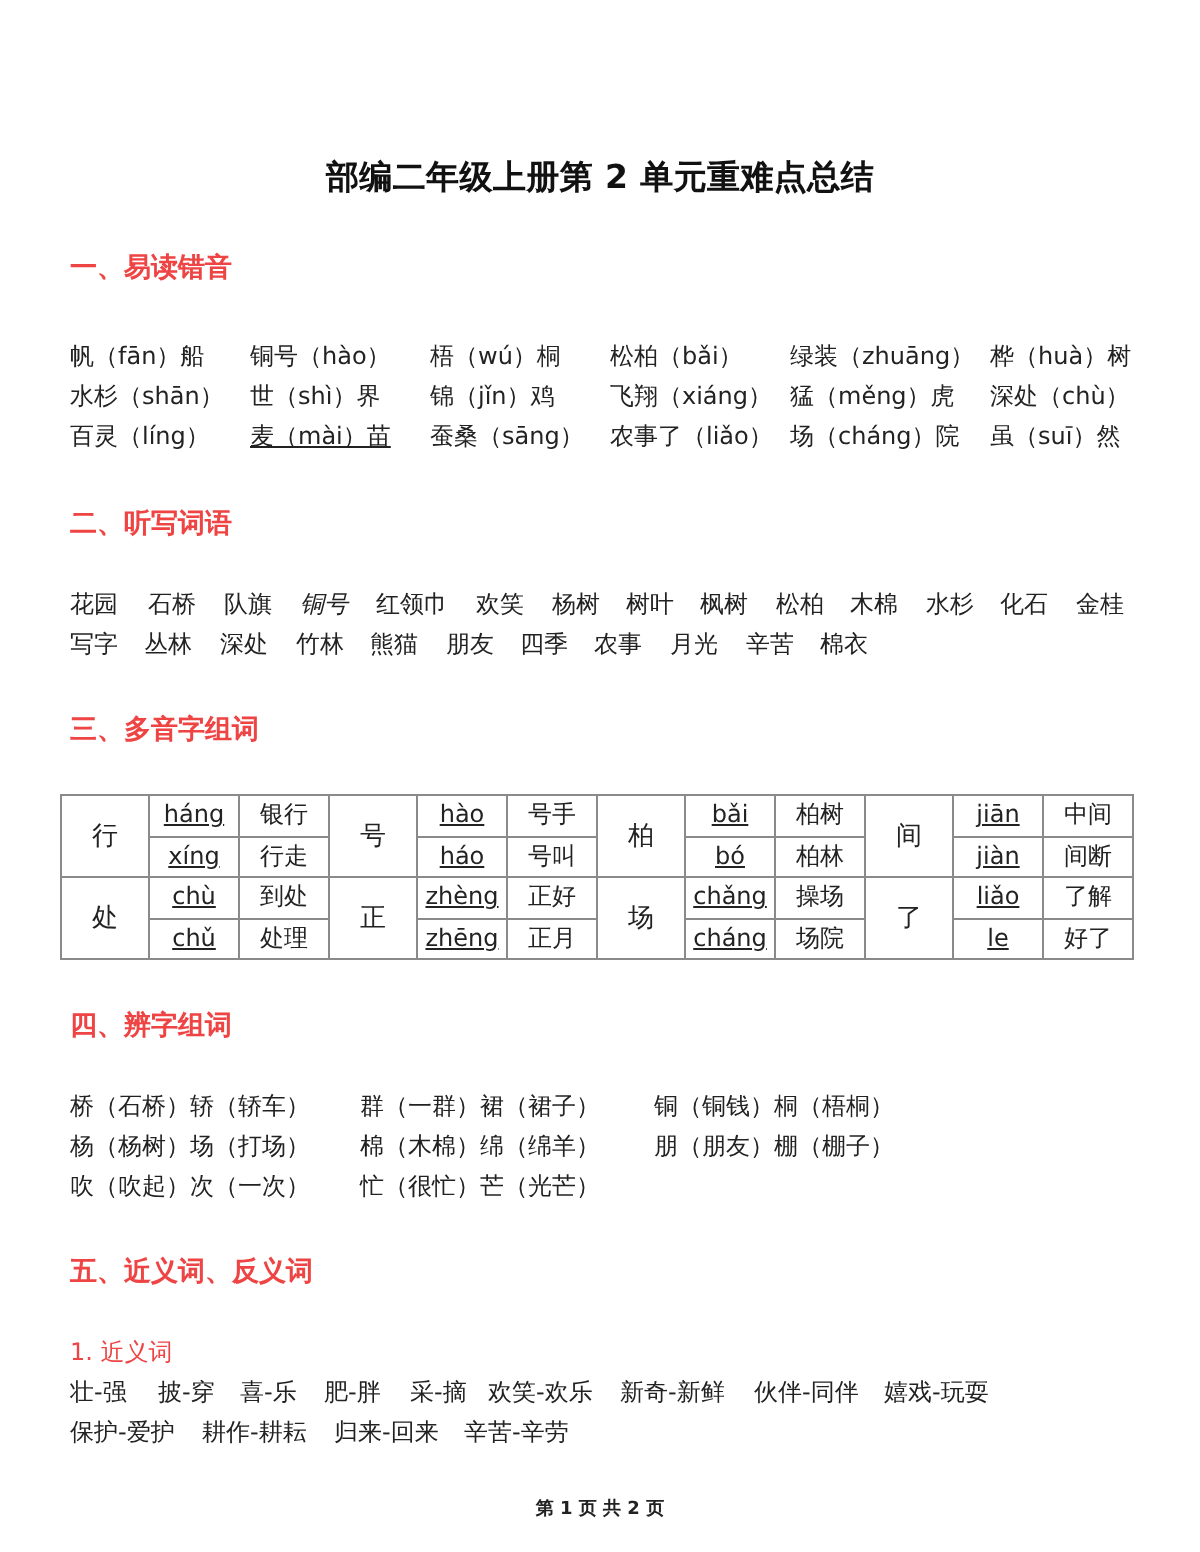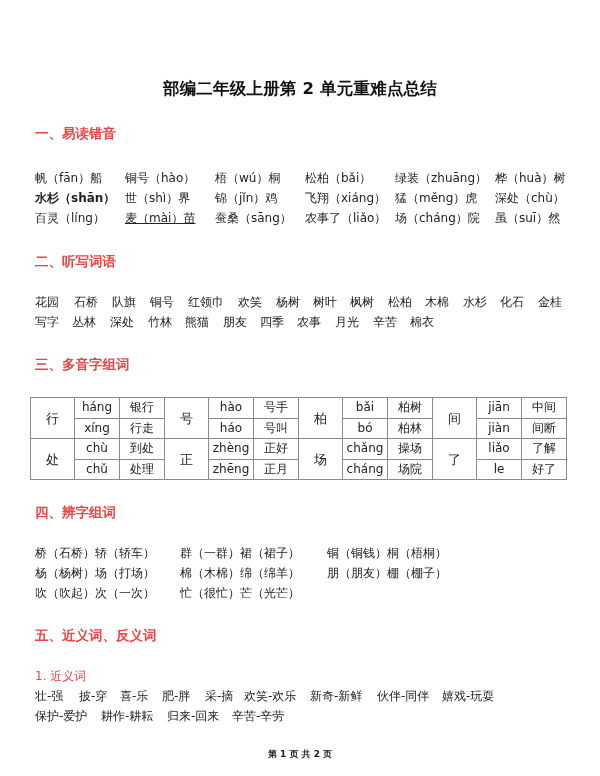--- a/index.html
+++ b/index.html
@@ -7,61 +7,61 @@
   body { position: relative; font-family: "DejaVu Sans", "Liberation Sans", sans-serif; color: #1a1a1a; }
   .abs { position: absolute; white-space: nowrap; }
   .title { left: 0; width: 600px; top: 78px; text-align: center; font-size: 16.5px; font-weight: bold; color: #111; letter-spacing: 0.2px; }
   .h2 { left: 35px; font-size: 13.5px; font-weight: bold; color: #ef4444; }
   .txt { font-size: 12px; color: #ef4444; line-height: 20px; }
   .row { position: absolute; left: 35px; height: 20px; }
   .cell { position: absolute; top: 0; white-space: nowrap; font-size: 12px; color: #222; line-height: 20px; }
   table.poly { position: absolute; left: 30px; top: 397px; border-collapse: collapse; }
   table.poly td { border: 1px solid #8a8a8a; font-size: 12px; color: #222; text-align: center; height: 20.5px; padding: 0; line-height: 19px; }
   table.poly td.ch { width: 44px; font-size: 13px; }
-  table.poly td.py { width: 45px; }
+  table.poly td.py { width: 45px; text-decoration: underline; }
   table.poly td.wd { width: 45px; }
   .footer { left: 0; width: 600px; top: 748px; text-align: center; font-size: 9px; font-weight: bold; color: #222; }
 </style>
 </head>
 <body>
 
 <div class="abs title">部编二年级上册第 2 单元重难点总结</div>
 
 <div class="abs h2" style="top:125px;">一、易读错音</div>
 <div class="row" style="top:168px;">
   <span class="cell" style="left:0px;">帆（fān）船</span>
   <span class="cell" style="left:90px;">铜号（hào）</span>
   <span class="cell" style="left:180px;">梧（wú）桐</span>
   <span class="cell" style="left:270px;">松柏（bǎi）</span>
   <span class="cell" style="left:360px;">绿装（zhuāng）</span>
   <span class="cell" style="left:460px;">桦（huà）树</span>
 </div>
 <div class="row" style="top:188px;">
-  <span class="cell" style="left:0px;font-weight:bold;">水杉（shān）</span>
+  <span class="cell" style="left:0px;">水杉（shān）</span>
   <span class="cell" style="left:90px;">世（shì）界</span>
   <span class="cell" style="left:180px;">锦（jǐn）鸡</span>
   <span class="cell" style="left:270px;">飞翔（xiáng）</span>
   <span class="cell" style="left:360px;">猛（měng）虎</span>
   <span class="cell" style="left:460px;">深处（chù）</span>
 </div>
 <div class="row" style="top:208px;">
   <span class="cell" style="left:0px;">百灵（líng）</span>
   <span class="cell" style="left:90px;text-decoration:underline;">麦（mài）苗</span>
   <span class="cell" style="left:180px;">蚕桑（sāng）</span>
   <span class="cell" style="left:270px;">农事了（liǎo）</span>
   <span class="cell" style="left:360px;">场（cháng）院</span>
   <span class="cell" style="left:460px;">虽（suī）然</span>
 </div>
 
 <div class="abs h2" style="top:253px;">二、听写词语</div>
 <div class="row" style="top:292px;">
   <span class="cell" style="left:0px;">花园</span>
   <span class="cell" style="left:39px;">石桥</span>
   <span class="cell" style="left:77px;">队旗</span>
-  <span class="cell" style="left:115px;">铜号</span>
+  <span class="cell" style="left:115px;font-style:italic;">铜号</span>
   <span class="cell" style="left:153px;">红领巾</span>
   <span class="cell" style="left:203px;">欢笑</span>
   <span class="cell" style="left:241px;">杨树</span>
   <span class="cell" style="left:278px;">树叶</span>
   <span class="cell" style="left:315px;">枫树</span>
   <span class="cell" style="left:353px;">松柏</span>
   <span class="cell" style="left:390px;">木棉</span>
   <span class="cell" style="left:428px;">水杉</span>
   <span class="cell" style="left:465px;">化石</span>
   <span class="cell" style="left:503px;">金桂</span>

